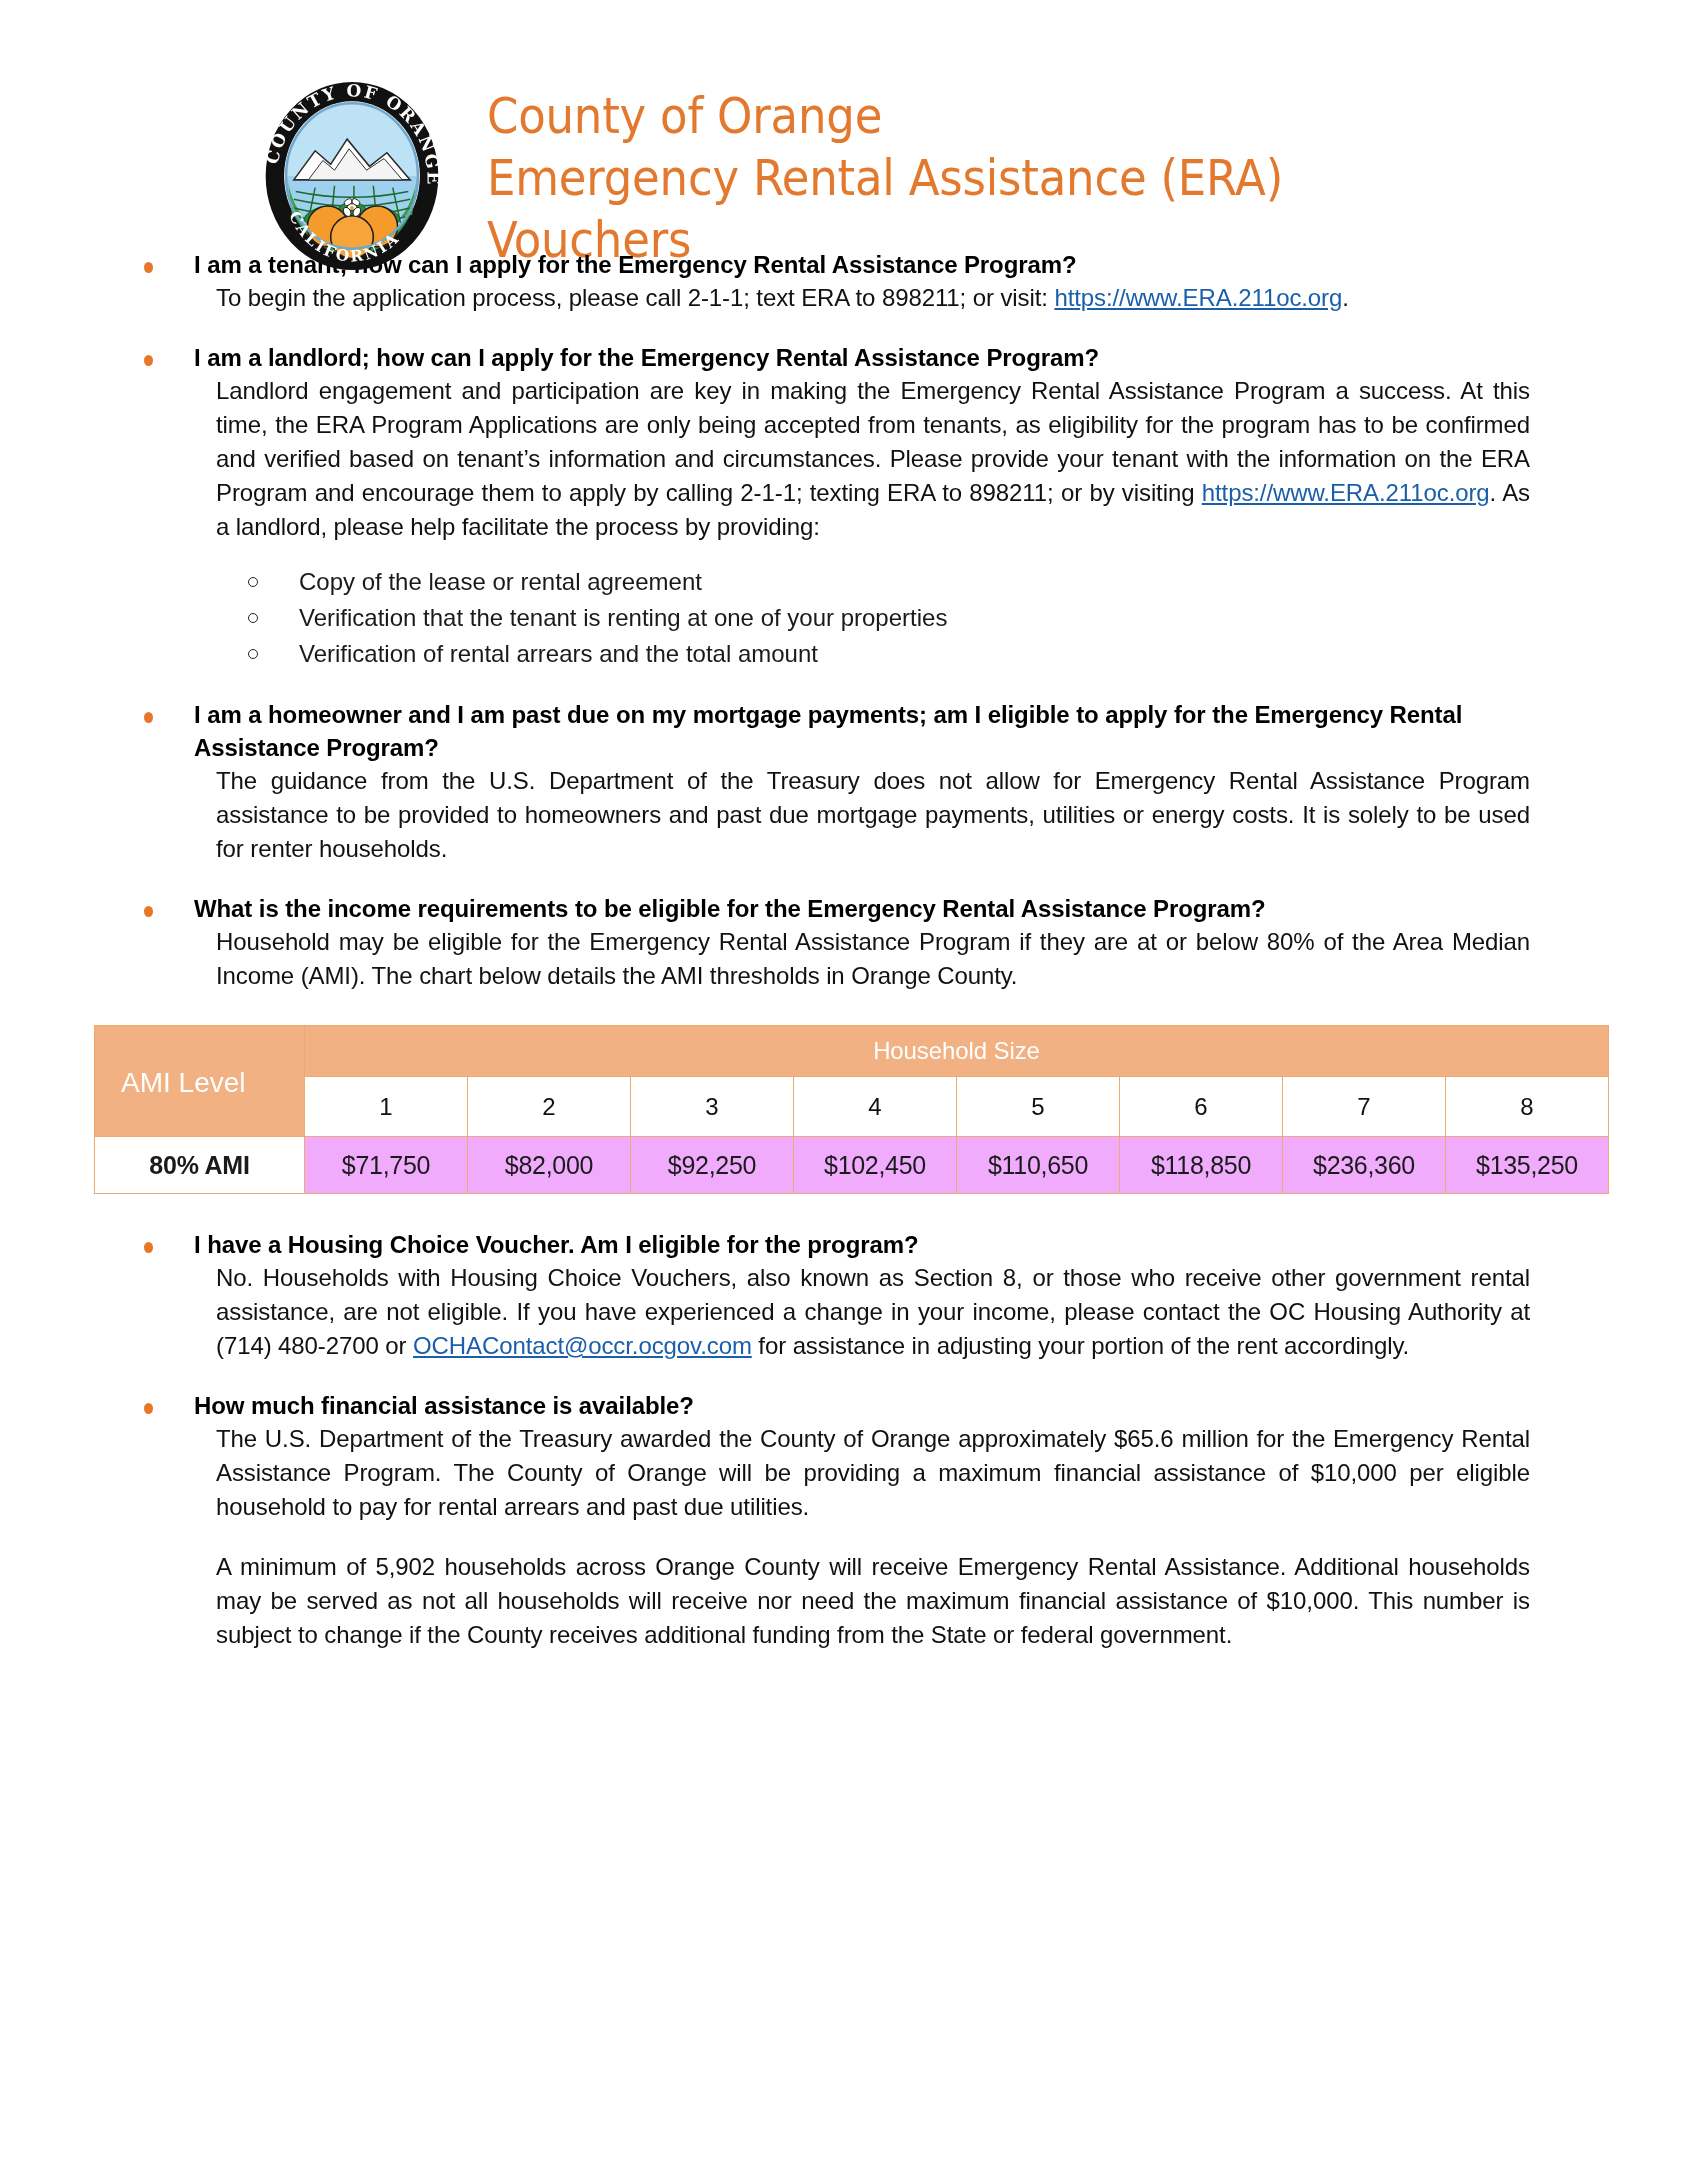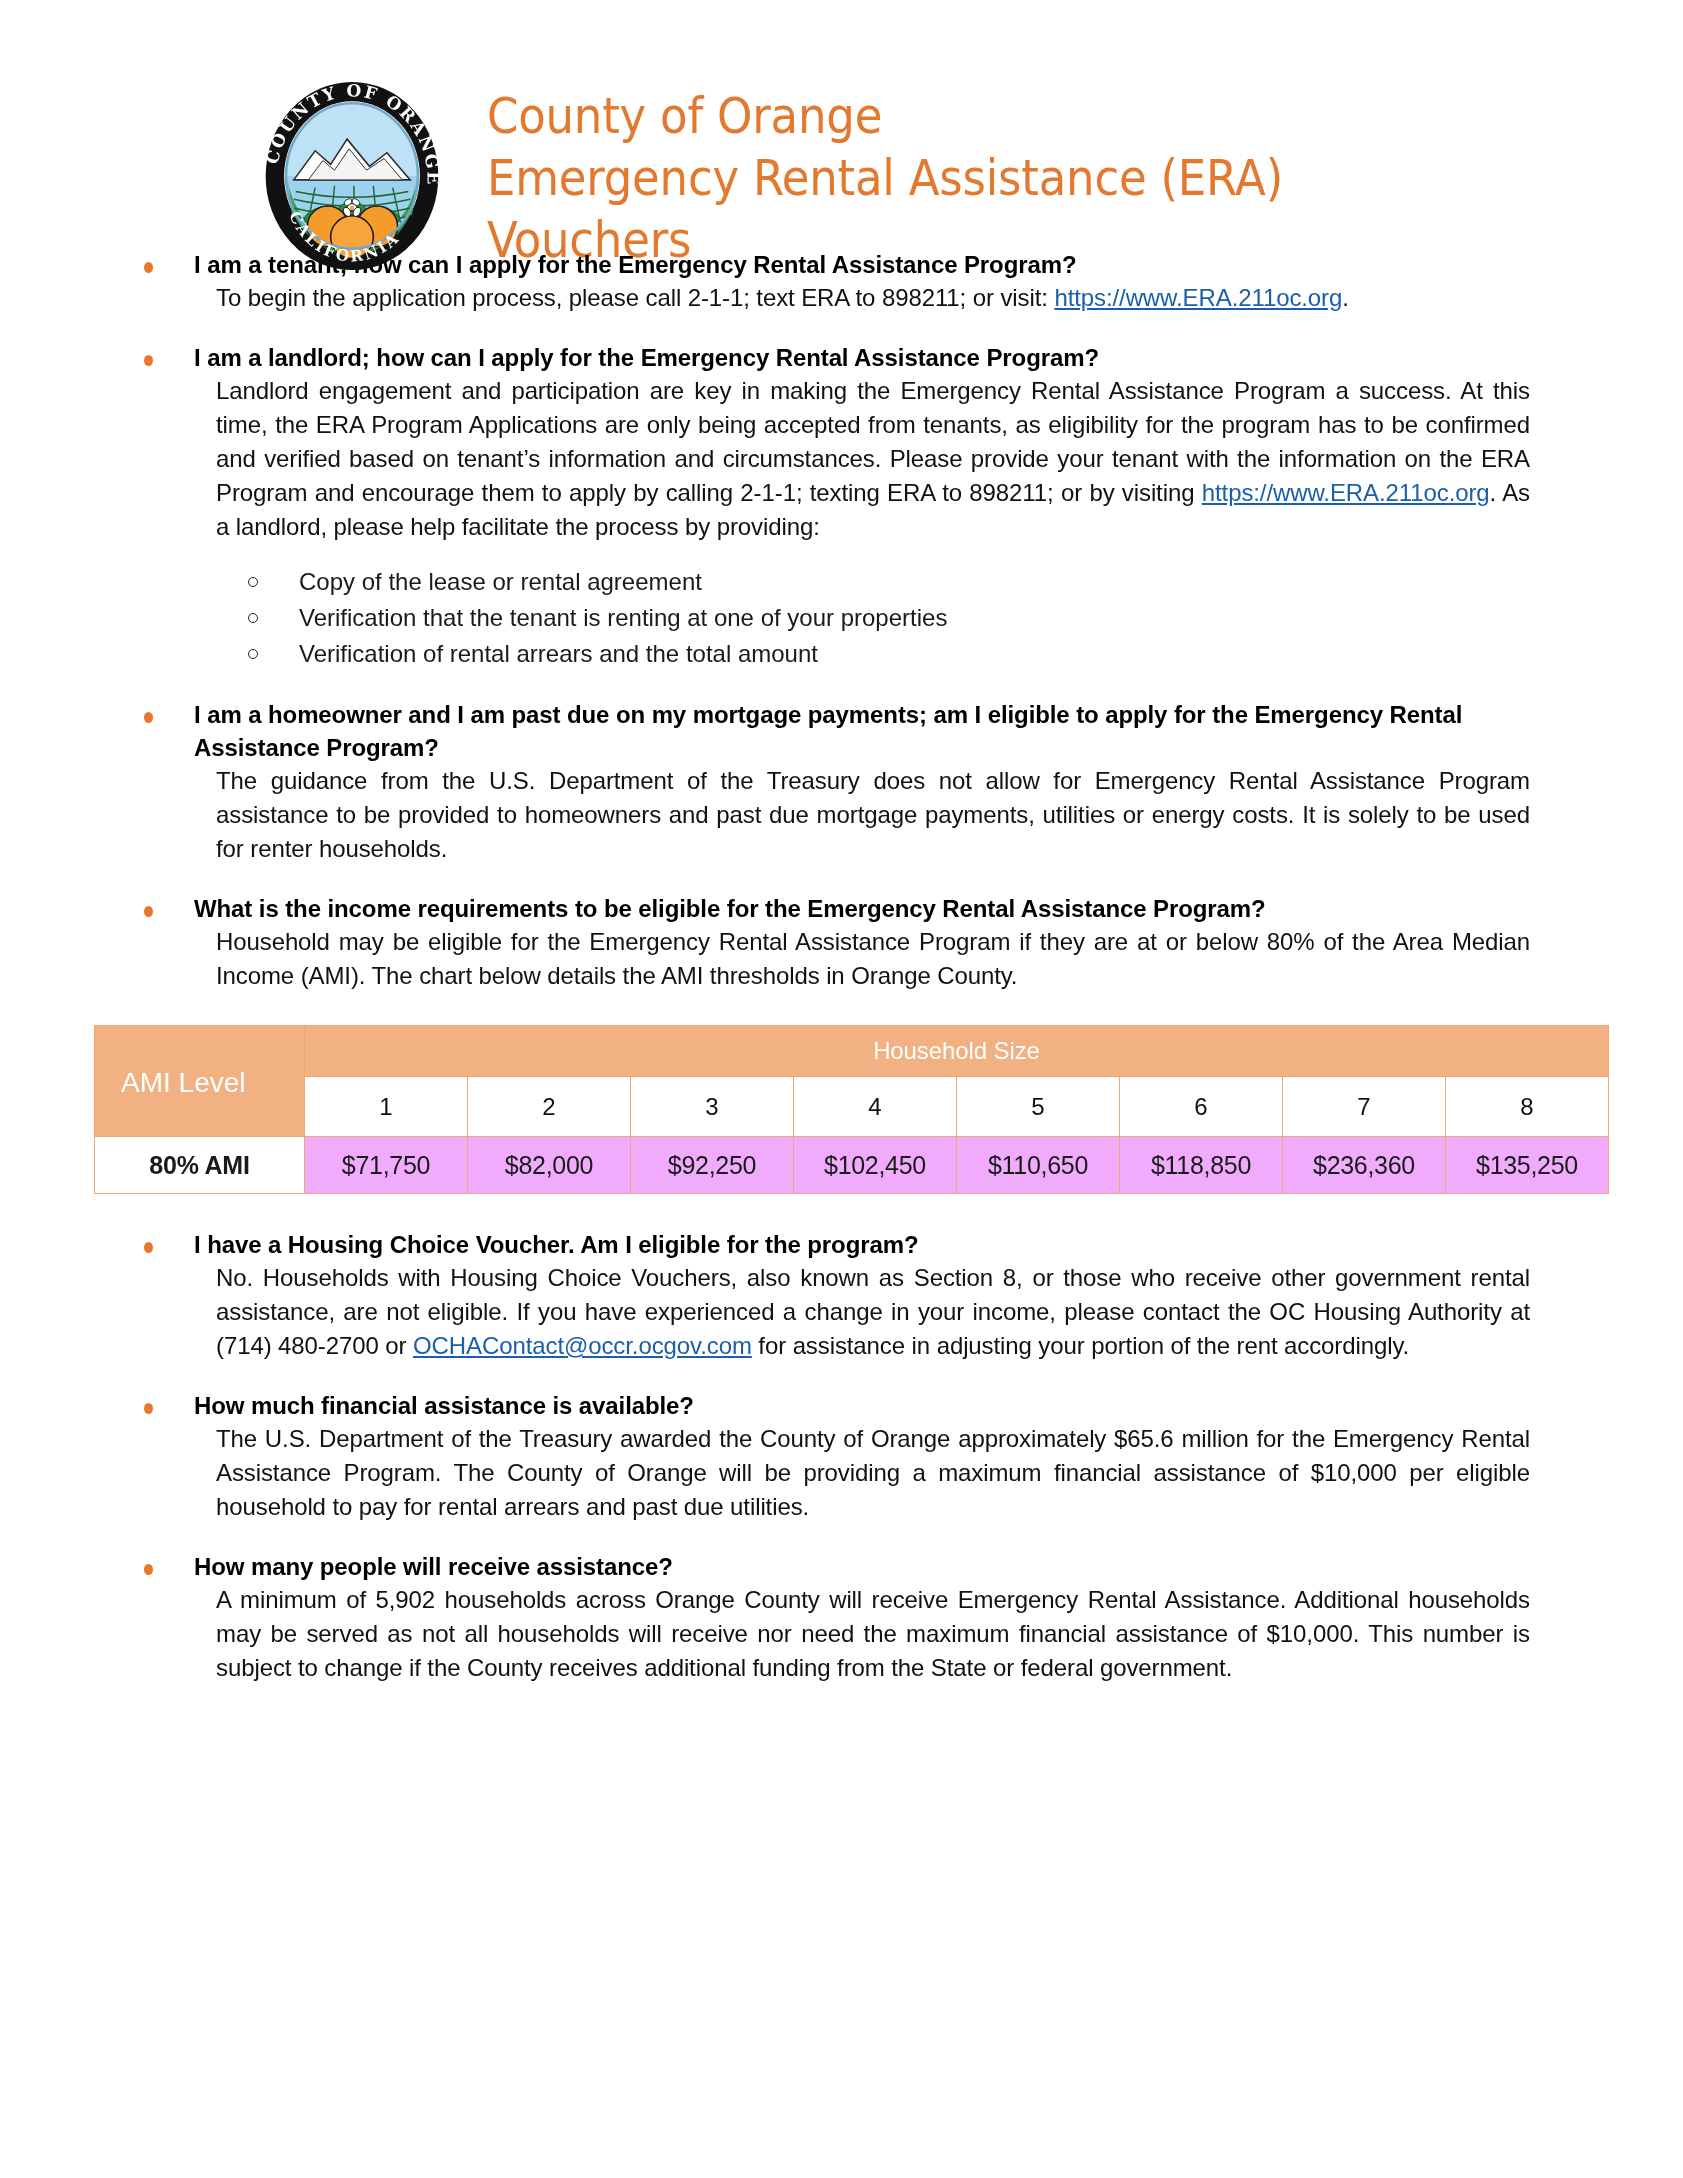--- a/index.html
+++ b/index.html
@@ -377,24 +377,18 @@
       <div class="q-row">
         <div class="bullet-dot">
             <i></i>
           </div>
         <div class="question">How much financial assistance is available?</div>
       </div>
       <div class="answer">The U.S. Department of the Treasury awarded the County of Orange approximately $65.6 million for the Emergency Rental Assistance Program. The County of Orange will be providing a maximum financial assistance of $10,000 per eligible household to pay for rental arrears and past due utilities.</div>
     </div>
 
     <div class="qa-block">
-      <div class="q-row">
-        <div class="bullet-dot">
-            <i></i>
-          </div>
-        <div class="question">How many people will receive assistance?</div>
-      </div>
       <div class="answer">A minimum of 5,902 households across Orange County will receive Emergency Rental Assistance. Additional households may be served as not all households will receive nor need the maximum financial assistance of $10,000. This number is subject to change if the County receives additional funding from the State or federal government.</div>
     </div>
   </div>
 
 </div>
 
 
 </body></html>

